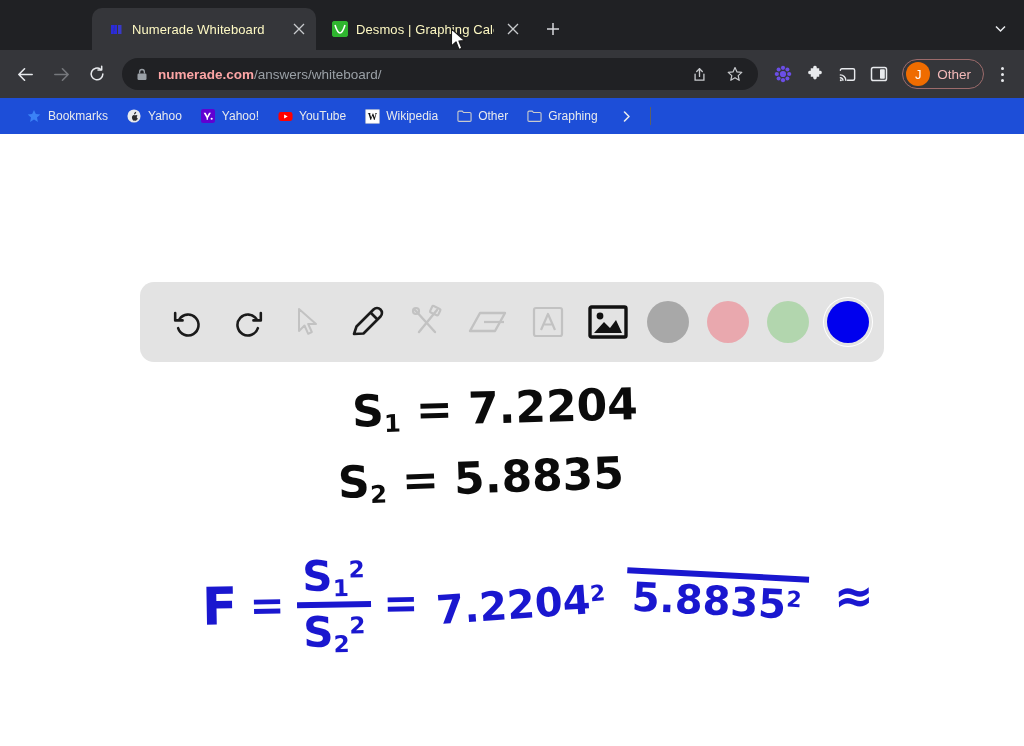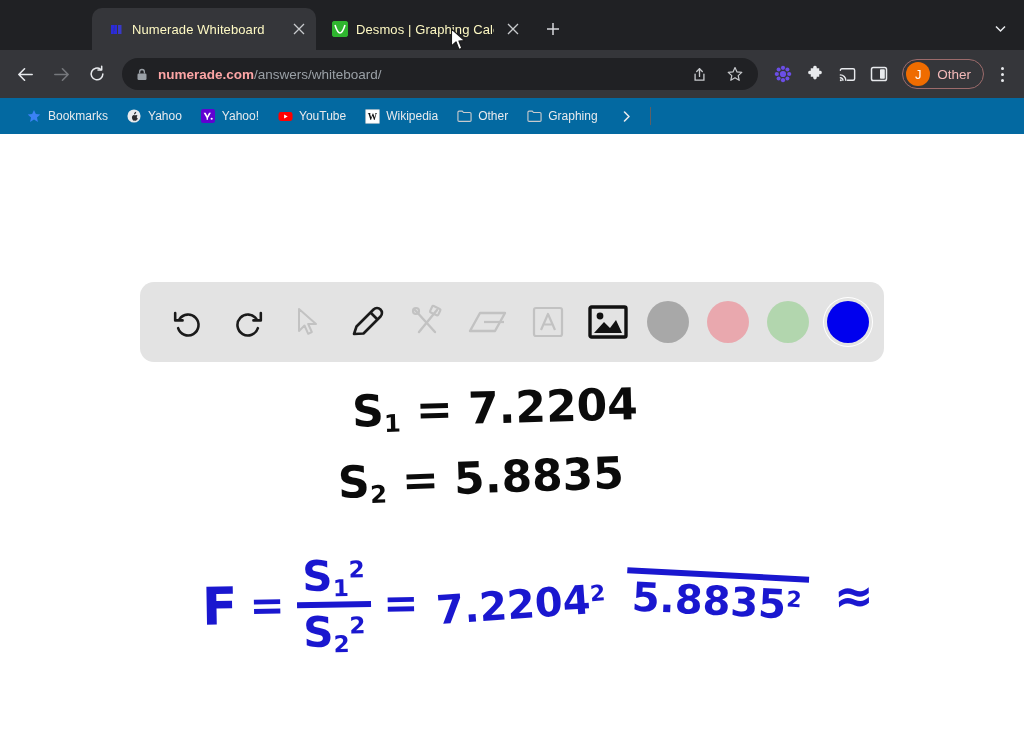--- a/index.html
+++ b/index.html
@@ -88,21 +88,21 @@
     width: 24px; height: 24px; border-radius: 50%;
     background: #ef6c00; color: #fff; font-size: 13px;
     display: flex; align-items: center; justify-content: center;
   }
   .profile-label { color: #f3b9b9; font-size: 13.5px; }
   .menu-dots { width: 28px; height: 30px; display: flex; flex-direction: column;
     align-items: center; justify-content: center; gap: 3px; margin-left: 2px; flex:0 0 28px;}
   .menu-dots i { width: 3px; height: 3px; border-radius: 50%; background: #e8eaed; display: block; }
 
   .bookmarks {
-    height: 36px; background: #0369a1;
+    height: 36px; background: #1d4ed8;
     display: flex; align-items: center; padding: 0 8px 0 18px; gap: 2px;
     position: relative;
   }
   .bm {
     display: flex; align-items: center; gap: 6px; height: 26px;
     padding: 0 8px; border-radius: 4px; flex: 0 0 auto;
   }
   .bm-label { color: #e8eaed; font-size: 12px; white-space: nowrap; }
   .bm-ico { width: 16px; height: 16px; flex: 0 0 16px; display: flex;
     align-items: center; justify-content: center; }

